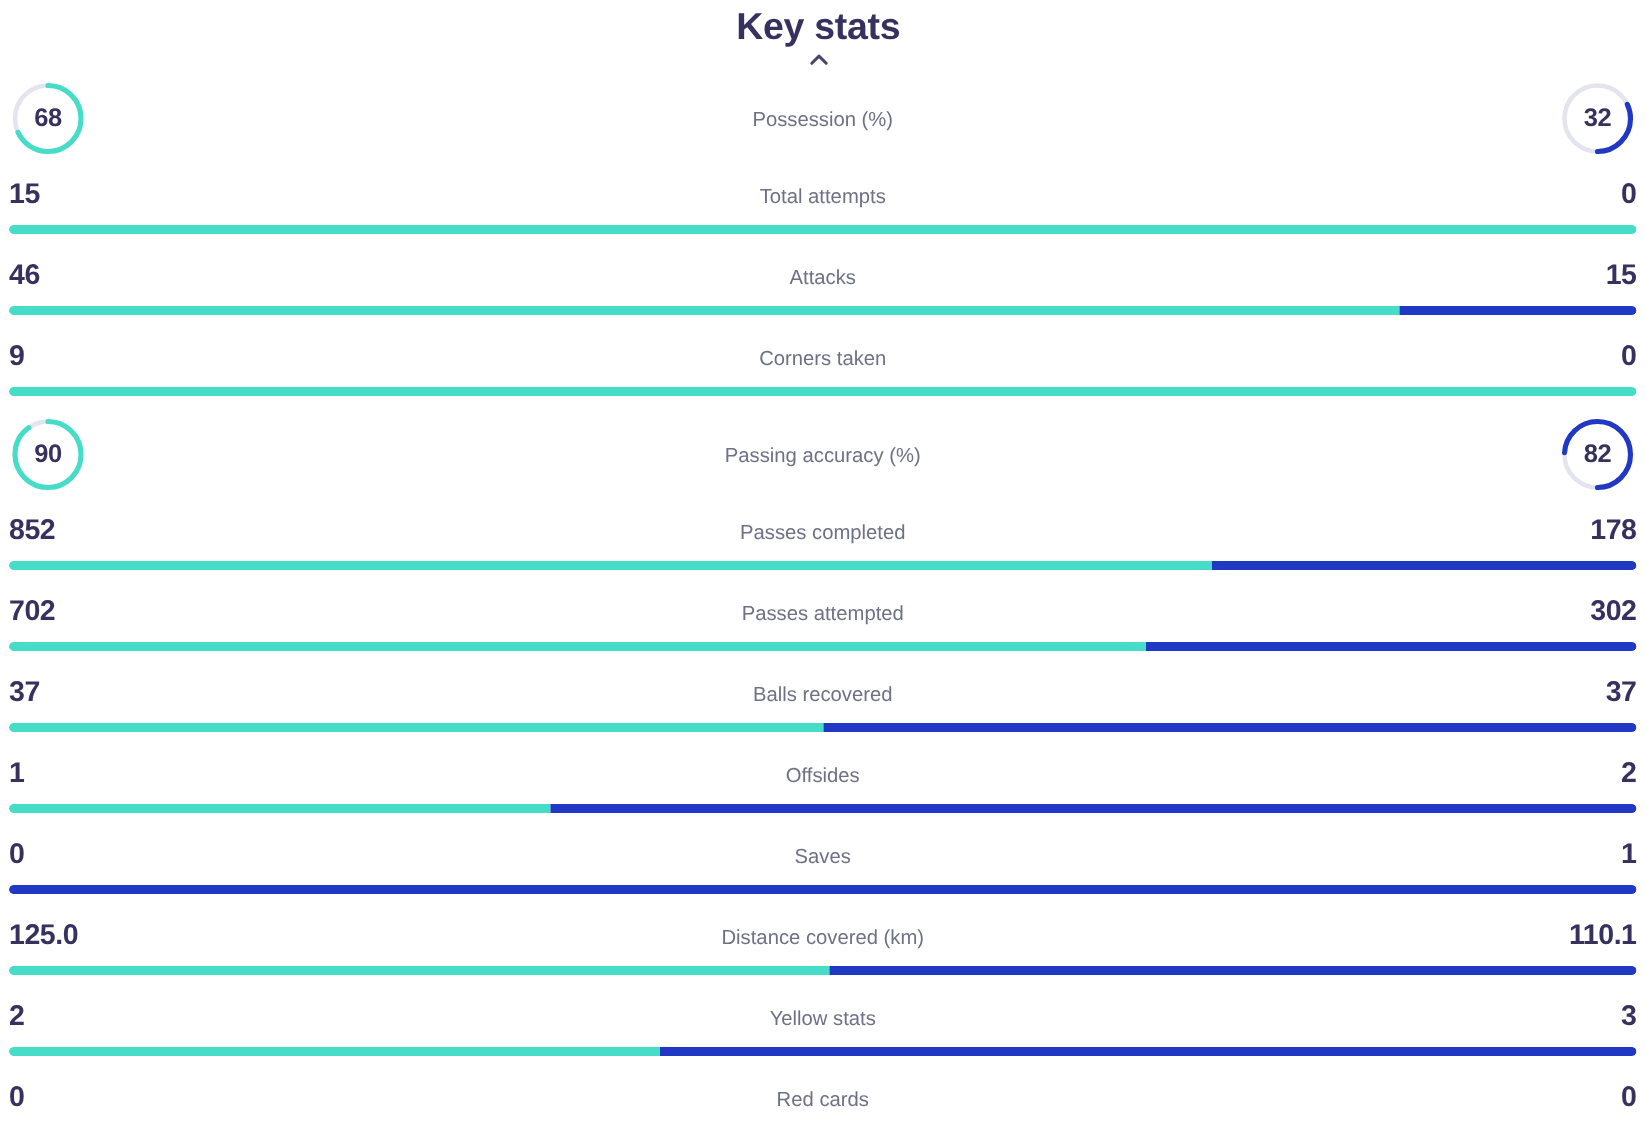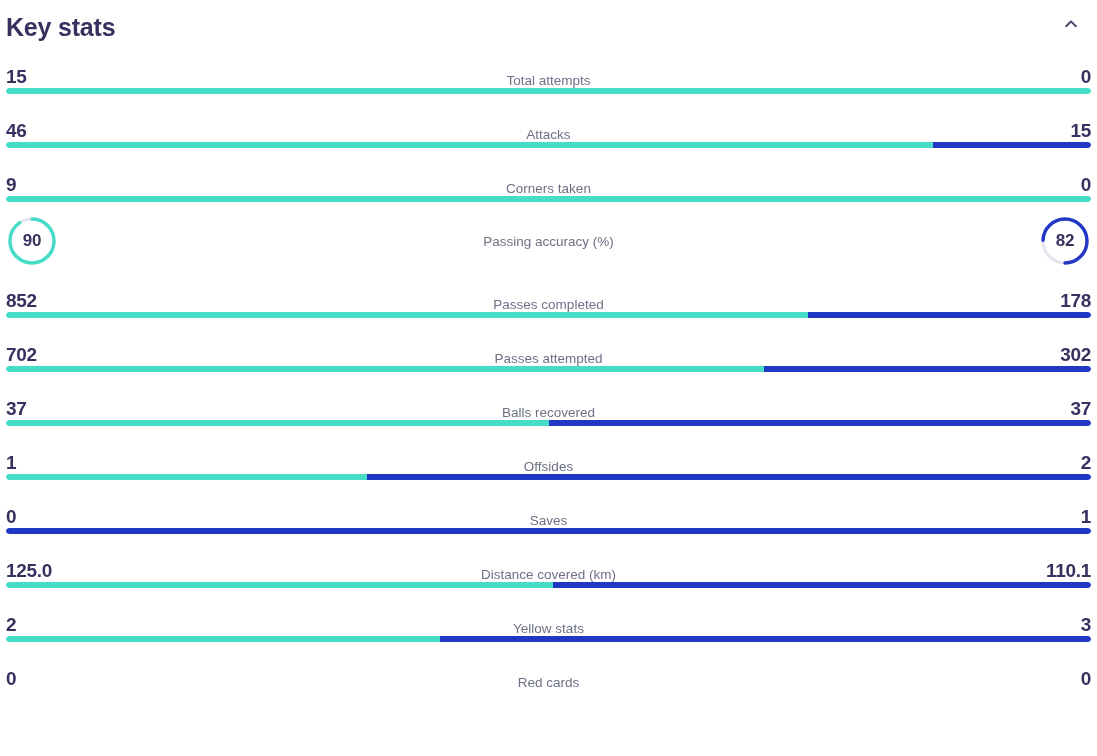--- a/index.html
+++ b/index.html
@@ -18,20 +18,21 @@
   }
 
   
   .panel-header {
     position: relative;
     height: 48px;
     padding: 0 12px 0 6px;
     display: flex;
     align-items: center;
     justify-content: space-between;
+    flex-direction: column;
   }
 
   .panel-title {
     font-size: 25px;
     font-weight: bold;
     color: #37315f;
     letter-spacing: -0.2px;
     line-height: 1;
     padding-top: 6px;
   }
@@ -90,21 +91,21 @@
 
   
   .bar-row {
     position: relative;
     height: 54px;
   }
 
   .bar-row-values {
     height: 40px;
     display: flex;
-    align-items: flex-end;
+    align-items: center;
     justify-content: space-between;
   }
 
   .stat-value {
     font-size: 19px;
     font-weight: bold;
     color: #37315f;
     letter-spacing: -0.3px;
     white-space: nowrap;
     min-width: 46px;
@@ -154,20 +155,37 @@
     <button class="collapse-btn">
       <span>
         <svg width="16" height="16" viewBox="0 0 16 16" aria-hidden="true">
           <path d="M3.2 10.2 L8 5.4 L12.8 10.2" fill="none" stroke="#4a4468" stroke-width="2" stroke-linecap="round" stroke-linejoin="round"></path>
         </svg>
       </span>
     </button>
   </div>
 
   <div class="stats-list" id="stats-list">
+      <div class="gauge-row">
+        <div class="gauge">
+          <svg viewBox="0 0 52 52">
+            <circle cx="26" cy="26" r="22" fill="none" stroke="#e3e4ee" stroke-width="3"></circle>
+            <circle cx="26" cy="26" r="22" fill="none" stroke="#45dcc8" stroke-width="3.4" stroke-linecap="round" stroke-dasharray="94.00 44.23" transform="rotate(-90 26 26)"></circle>
+          </svg>
+          <div class="gauge-value">68</div>
+        </div>
+        <div class="stat-label">Possession (%)</div>
+        <div class="gauge">
+          <svg viewBox="0 0 52 52">
+            <circle cx="26" cy="26" r="22" fill="none" stroke="#e3e4ee" stroke-width="3"></circle>
+            <circle cx="26" cy="26" r="22" fill="none" stroke="#2038c4" stroke-width="3.4" stroke-linecap="round" stroke-dasharray="44.23 94.00" transform="rotate(-90 26 26) scale(-1,1) translate(-52,0)"></circle>
+          </svg>
+          <div class="gauge-value">32</div>
+        </div>
+      </div>
       <div class="bar-row">
         <div class="bar-row-values">
           <div class="stat-value">15</div>
           <div class="stat-label">Total attempts</div>
           <div class="stat-value right">0</div>
         </div>
         <div class="bar-track">
           <div class="bar-seg-home full" style="width:100%"></div>
         </div>
       </div>

